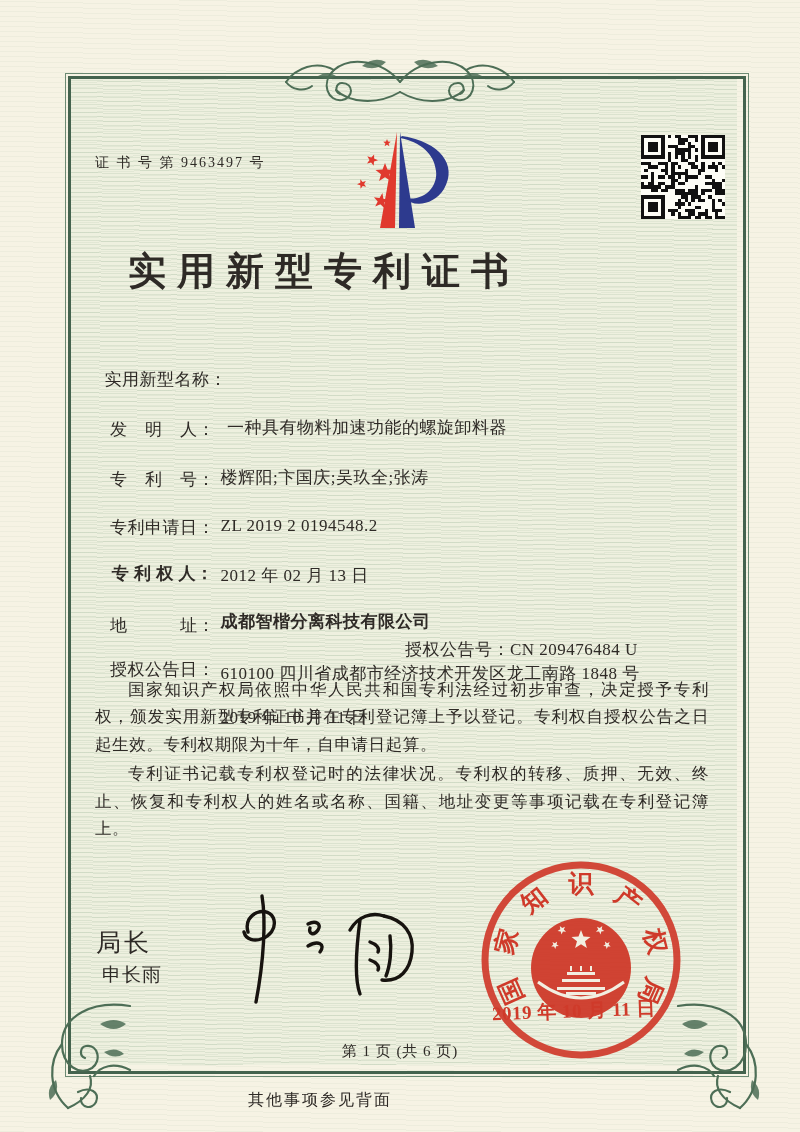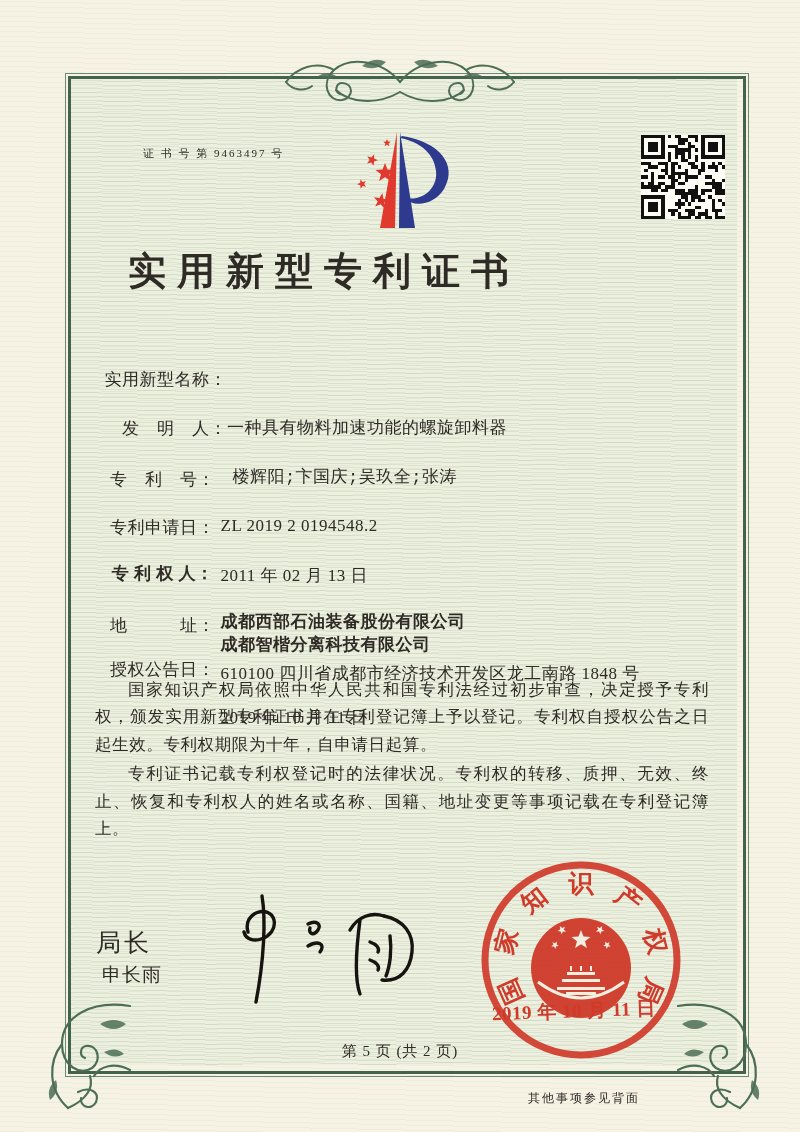--- a/index.html
+++ b/index.html
@@ -26,33 +26,33 @@
   }
   .cert-border{
     left:68px;top:76px;width:672px;height:992px;z-index:1;
     border:3px solid #44634e;
     outline:1px solid #6c8a73;
     outline-offset:2px;
   }
   .ornament{z-index:3;}
   .content{z-index:2;}
 
-  .cert-no{left:95px;top:146px;font-size:11px;letter-spacing:2px;margin-left:48px;}
+  .cert-no{left:95px;top:154px;font-size:14px;letter-spacing:2px;}
   .logo{left:336px;top:126px;width:130px;height:110px;}
   .qr{left:641px;top:135px;width:84px;height:84px;background:#fdfdf6;}
   .title{
     left:0;top:246px;width:648px;text-align:center;
     font-size:38px;font-weight:bold;letter-spacing:11px;
   }
   .field{left:95px;font-size:17px;letter-spacing:0.5px;white-space:pre;}
   .field .lbl{display:inline-block;min-width:116px;vertical-align:top;text-align:center;}
   .field .val{display:inline-block;margin-top:48px;}
   .val-line{display:block;}
   .f-name{top:348px;}
-  .f-inventors{top:398px;font-family:Liberation Mono, monospace;}
+  .f-inventors{top:398px;}
   .f-patentno{top:448px;}
   .f-filing{top:496px;}
   .f-patentee{top:542px;font-weight:bold;}
   .f-address{top:594px;}
   .f-grant{top:638px;}
   .grant-no-pair{position:absolute;left:310px;top:0;white-space:pre;}
   .f-grant .lbl2{display:inline-block;}
 
   .body-text{
     left:95px;top:676px;width:614px;font-size:16.5px;line-height:1.66;
@@ -63,21 +63,21 @@
   .signer-title{left:96px;top:926px;font-size:25px;letter-spacing:3px;}
   .signer-name{left:102px;top:962px;font-size:19px;letter-spacing:1px;}
   .signature{left:212px;top:890px;width:220px;height:120px;}
 
   .seal{left:478px;top:858px;width:208px;height:206px;}
   .seal-date{
     left:492px;top:998px;width:180px;font-size:19px;letter-spacing:0.5px;
     color:#cf3a2a;transform:rotate(-2deg);font-weight:bold;z-index:2;
   }
   .page-info{left:0;top:1042px;width:800px;text-align:center;font-size:15px;letter-spacing:1px;}
-  .back-note{left:0;top:1090px;width:640px;text-align:right;font-size:12px;letter-spacing:2px;}
+  .back-note{left:0;top:1090px;width:640px;text-align:center;font-size:16px;letter-spacing:2px;}
 
   .corner-bl{left:34px;top:996px;width:100px;height:120px;}
   .corner-br{left:674px;top:996px;width:100px;height:120px;transform:scaleX(-1);}
   .top-flourish{left:278px;top:50px;width:244px;height:66px;}
   svg{display:block;}
 </style>
 </head>
 <body>
 
 <div class="abs page-texture"></div>
@@ -370,30 +370,31 @@
 <div class="abs content field f-name">
   <span class="lbl">实用新型名称：</span><span class="val">一种具有物料加速功能的螺旋卸料器</span>
 </div>
 <div class="abs content field f-inventors">
   <span class="lbl">发　明　人：</span><span class="val">楼辉阳;卞国庆;吴玖全;张涛</span>
 </div>
 <div class="abs content field f-patentno">
   <span class="lbl">专　利　号：</span><span class="val">ZL 2019 2 0194548.2</span>
 </div>
 <div class="abs content field f-filing">
-  <span class="lbl">专利申请日：</span><span class="val">2011 年 02 月 13 日</span>
+  <span class="lbl">专利申请日：</span><span class="val">2012 年 02 月 13 日</span>
 </div>
 <div class="abs content field f-patentee">
-  <span class="lbl">专 利 权 人：</span><span class="val"><span class="val-line">成都西部石油装备股份有限公司</span><span class="val-line">成都智楷分离科技有限公司</span></span>
+  <span class="lbl">专 利 权 人：</span><span class="val"><span class="val-line">成都智楷分离科技有限公司</span></span>
 </div>
 <div class="abs content field f-address">
   <span class="lbl">地　　　址：</span><span class="val">610100 四川省成都市经济技术开发区龙工南路 1848 号</span>
 </div>
 <div class="abs content field f-grant">
   <span class="lbl">授权公告日：</span><span class="val">2019 年 10 月 11 日</span>
+  <span class="grant-no-pair"><span class="lbl2">授权公告号：</span><span>CN 209476484 U</span></span>
 </div>
 
 <div class="abs content body-text">
   <p>国家知识产权局依照中华人民共和国专利法经过初步审查，决定授予专利权，颁发实用新型专利证书并在专利登记簿上予以登记。专利权自授权公告之日起生效。专利权期限为十年，自申请日起算。</p>
   <p>专利证书记载专利权登记时的法律状况。专利权的转移、质押、无效、终止、恢复和专利权人的姓名或名称、国籍、地址变更等事项记载在专利登记簿上。</p>
 </div>
 
 <div class="abs content signer-title">局长</div>
 <div class="abs content signer-name">申长雨</div>
 
@@ -439,14 +440,14 @@
       <rect x="92" y="108" width="2" height="5"></rect>
       <rect x="102" y="108" width="2" height="5"></rect>
       <rect x="112" y="108" width="2" height="5"></rect>
       <rect x="88" y="134" width="30" height="3"></rect>
     </g>
     <path d="M60,124 Q103,156 146,124" stroke="#f3efe2" stroke-width="3" fill="none"></path>
   </g>
 </svg>
 <div class="abs seal-date">2019 年 10 月 11 日</div>
 
-<div class="abs content page-info">第 5 页 (共 2 页)</div>
+<div class="abs content page-info">第 1 页 (共 6 页)</div>
 <div class="abs content back-note">其他事项参见背面</div>
 
 </body></html>

